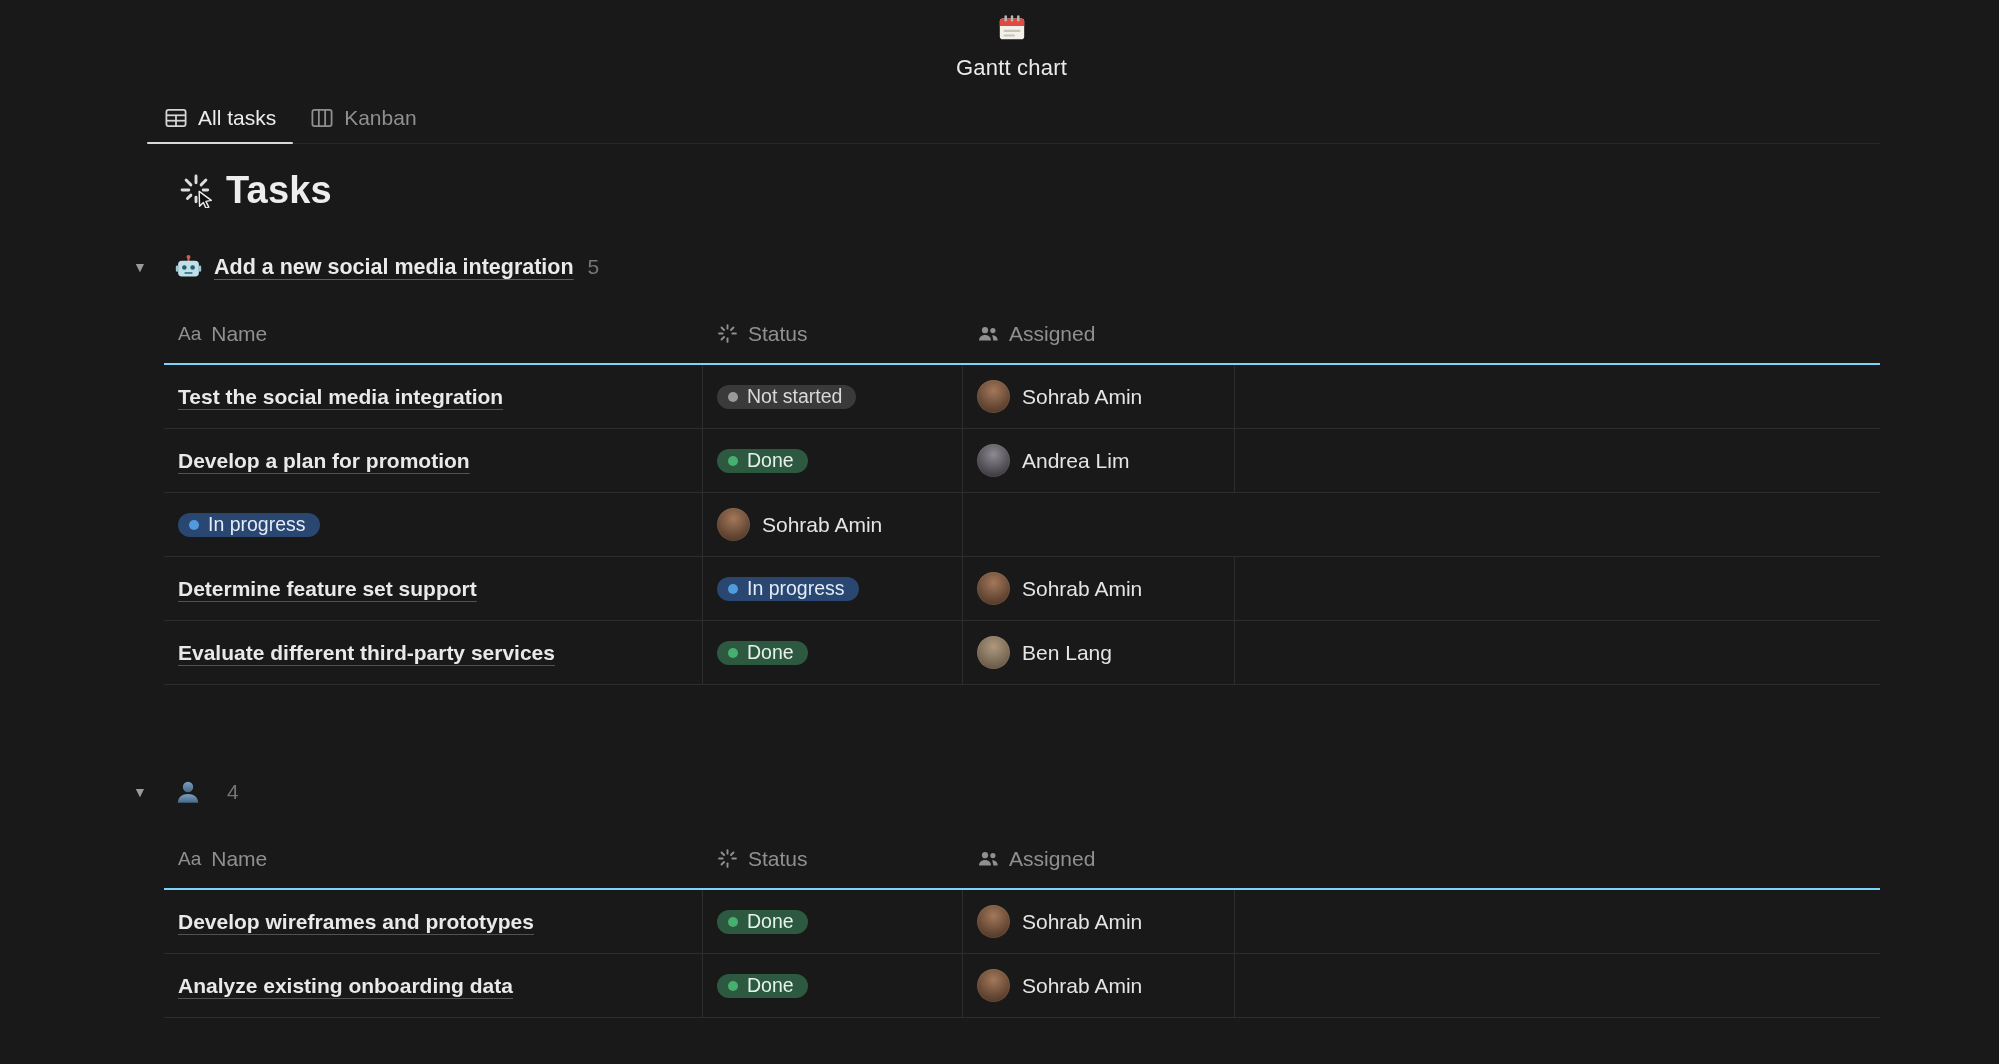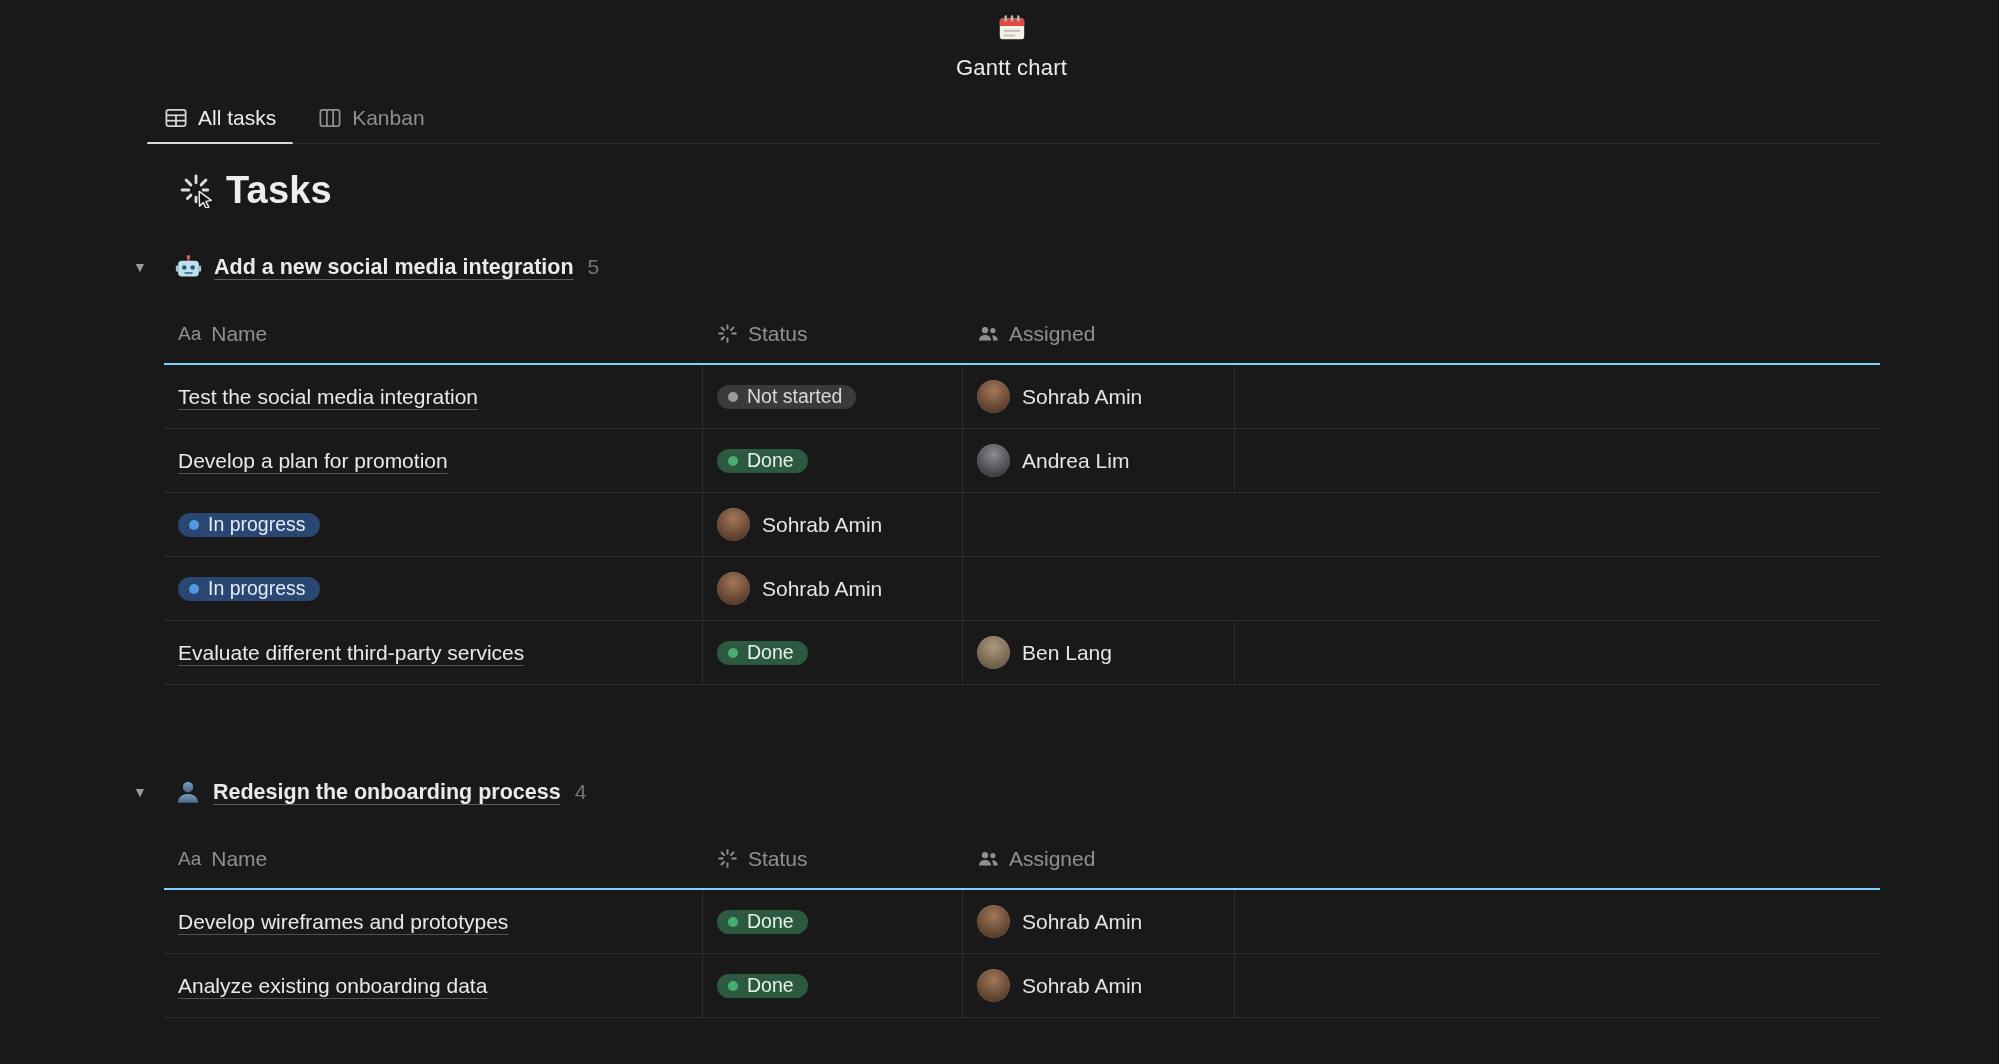--- a/index.html
+++ b/index.html
@@ -13,21 +13,21 @@
   svg { display:block; }
 
   
   .topbar { display:flex; align-items:center; gap:13px; padding:12px 0 0 24px; height:48px;flex-direction:column; }
   .page-title-text { font-size:22px; color:#ebebeb; letter-spacing:.2px; }
 
   
   .content { margin-left:164px; width:1716px; }
 
   
-  .tabs { display:flex; gap:8px; margin-top:46px; margin-left:-17px; border-bottom:1px solid rgba(255,255,255,0.07); }
+  .tabs { display:flex; gap:0; margin-top:46px; margin-left:-17px; border-bottom:1px solid rgba(255,255,255,0.07); }
   .tab { display:flex; align-items:center; gap:10px; padding:12px 17px 13px; font-size:21px; color:#8f8f8f; cursor:pointer; position:relative; }
   .tab.active { color:#ececec; }
   .tab.active::after { content:""; position:absolute; left:0; right:0; bottom:-1px; height:2.5px; background:#d9d9d9; border-radius:2px; }
 
   
   .db-title { display:flex; align-items:center; gap:12px; margin-top:24px; padding-left:14px; height:44px; }
   .db-title h1 { font-size:38px; font-weight:700; color:#ededed; letter-spacing:.2px; }
 
   
   .group:first-child { margin-top:40px; }
@@ -46,21 +46,21 @@
     border-bottom:2px solid #7dd3fc;
     color:#909090; font-size:21px;
   }
   .th { display:flex; align-items:center; gap:10px; padding:0 14px; height:100%; }
   .th-icon.aa { font-size:19px; color:#909090; }
 
   .trow { display:grid; grid-template-columns:539px 260px 272px 1fr; height:64px; border-bottom:1px solid #2d2d2d; }
   .td { display:flex; align-items:center; padding:0 14px; border-right:1px solid #2d2d2d; overflow:hidden; }
   .td.filler-cell { border-right:none; }
 
-  .task-name { font-size:21px; font-weight:400; color:#e9e9e9; text-decoration:underline; text-decoration-color:rgba(255,255,255,0.25); text-underline-offset:5px; text-decoration-thickness:1px; white-space:nowrap; cursor:pointer; }
+  .task-name { font-size:21px; font-weight:700; color:#e9e9e9; text-decoration:underline; text-decoration-color:rgba(255,255,255,0.25); text-underline-offset:5px; text-decoration-thickness:1px; white-space:nowrap; cursor:pointer; }
 
   .pill { display:inline-flex; align-items:center; gap:9px; height:24px; padding:0 14px 0 11px; border-radius:17px; font-size:19.5px; white-space:nowrap; }
   .dot { width:10px; height:10px; border-radius:50%; flex:none; }
 
   .avatar { width:33px; height:33px; border-radius:50%; flex:none; margin-right:12px; box-shadow:inset 0 0 0 1px rgba(255,255,255,0.08); }
   .assignee-name { font-size:21px; color:#e4e4e4; white-space:nowrap; }
 </style>
 </head>
 <body>
 
@@ -219,20 +219,23 @@
         <span class="pill-label">In progress</span>
       </span>
     </div>
     <div class="td assigned-cell">
       <span class="avatar" style="background: radial-gradient(circle at 50% 32%, rgb(163, 120, 90), rgb(64, 41, 28));"></span>
       <span class="assignee-name">Sohrab Amin</span>
     </div>
     <div class="td filler-cell"></div>
   </div>
           <div class="trow">
+    <div class="td name-cell">
+      <span class="task-name">Determine feature set support</span>
+    </div>
     <div class="td status-cell">
       <span class="pill" style="background: rgb(41, 71, 112); color: rgb(227, 236, 248);">
         <span class="dot" style="background: rgb(79, 155, 221);"></span>
         <span class="pill-label">In progress</span>
       </span>
     </div>
     <div class="td assigned-cell">
       <span class="avatar" style="background: radial-gradient(circle at 50% 32%, rgb(163, 120, 90), rgb(64, 41, 28));"></span>
       <span class="assignee-name">Sohrab Amin</span>
     </div>
@@ -265,21 +268,20 @@
           <defs>
             <linearGradient id="bustg" x1="0" y1="0" x2="0" y2="1">
               <stop offset="0" stop-color="#7ba0bf"></stop>
                   <stop offset="1" stop-color="#46688a"></stop>
             </linearGradient>
           </defs>
           <circle cx="13" cy="8" r="5.2" fill="url(#bustg)"></circle>
           <path d="M2.8 23.8 c0-5.6 4.5-8.9 10.2-8.9 s10.2 3.3 10.2 8.9 Z" fill="url(#bustg)"></path>
         </svg>
       </span>
-      <a class="group-title">Redesign the onboarding process</a>
       <span class="group-count">4</span>
     </div>
 
     <div class="thead">
       <div class="th">
         <span class="th-icon aa">Aa</span>
         <span>Name</span>
       </div>
       <div class="th">
         <span class="th-icon">

